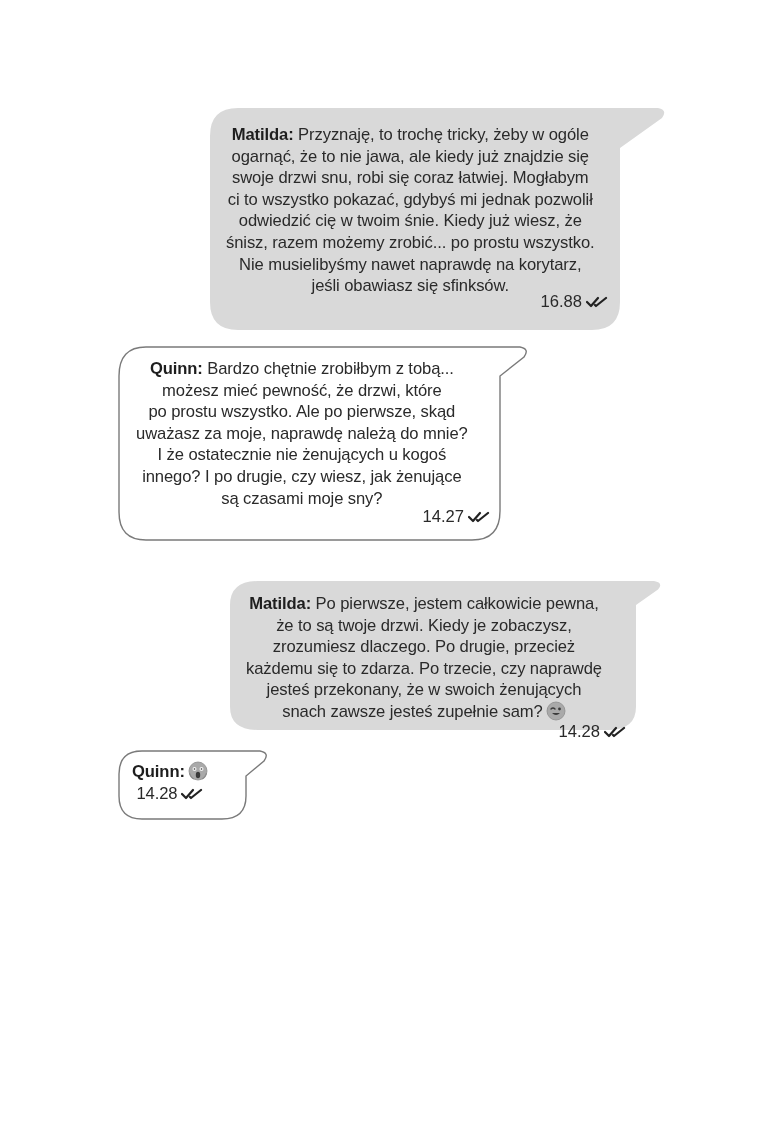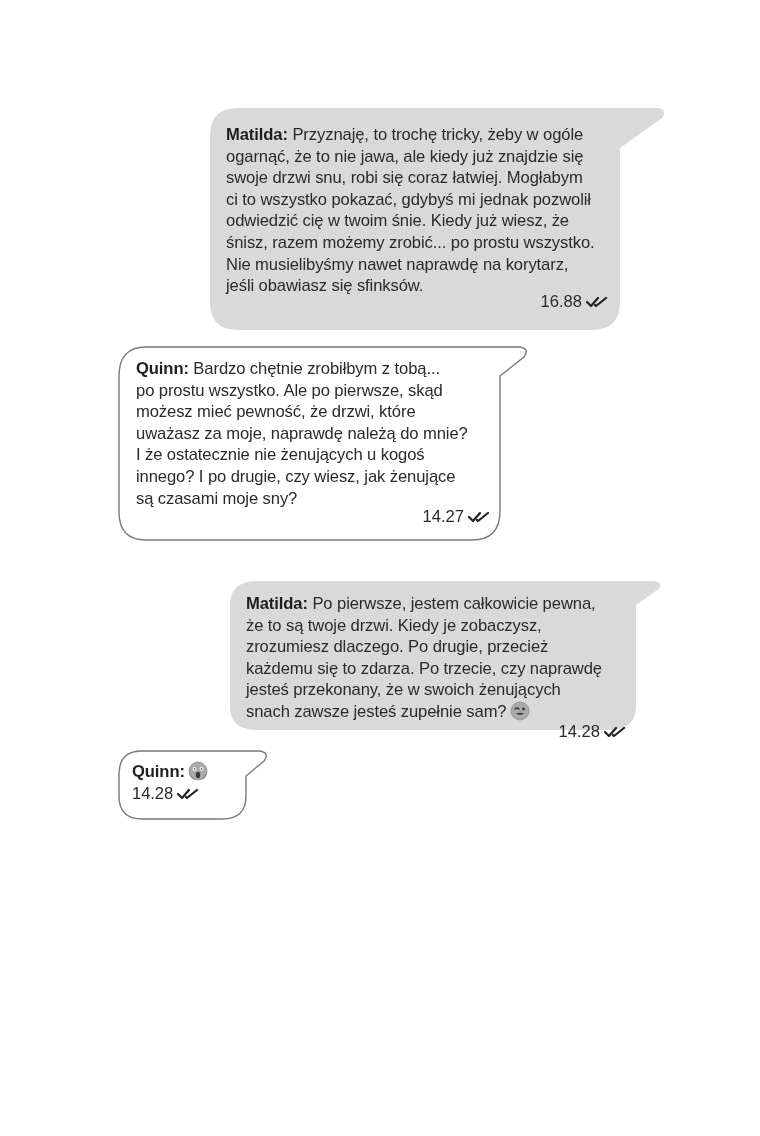--- a/index.html
+++ b/index.html
@@ -24,20 +24,21 @@
       top: 0;
       width: 100%;
       height: 100%;
       overflow: visible;
     }
     .bubble-content {
       position: relative;
       font-size: 16.6px;
       line-height: 21.6px;
       letter-spacing: -0.1px;
+      text-align: center;
     }
     .bubble-content .line {
       display: block;
       white-space: nowrap;
     }
     .sender {
       font-weight: bold;
       color: #1e1e1e;
     }
     .meta {
@@ -85,22 +86,22 @@
       </svg>
   </div>
 </div>
 
 <div class="bubble-wrap" style="left:118px; top:346px; width:412px; height:195px;">
   <svg class="bubble-shape" viewBox="0 0 412 195" preserveAspectRatio="none">
     <path d="M28,1 L402,1 Q412,3 406,11 L382,30 L382,165 Q382,194 354,194 L28,194 Q1,194 1,166 L1,30 Q1,1 28,1 Z" fill="#ffffff" stroke="#7a7a7a" stroke-width="1.4"></path>
   </svg>
   <div class="bubble-content" style="position:absolute; left:18px; top:12px;">
     <span class="line"><span class="sender">Quinn:</span><span> Bardzo chętnie zrobiłbym z tobą...</span></span>
+    <span class="line">możesz mieć pewność, że drzwi, które</span>
     <span class="line">po prostu wszystko. Ale po pierwsze, skąd</span>
-    <span class="line">możesz mieć pewność, że drzwi, które</span>
     <span class="line">uważasz za moje, naprawdę należą do mnie?</span>
     <span class="line">I że ostatecznie nie żenujących u kogoś</span>
     <span class="line">innego? I po drugie, czy wiesz, jak żenujące</span>
     <span class="line">są czasami moje sny?</span>
   </div>
   <div class="meta" style="position:absolute; right:40px; top:160px;">
     <span>14.27</span><svg class="check-icon" viewBox="0 0 22 12">
         <path d="M1,6 L5,10 L12,2 M9,9 L10,10 L20,2" fill="none" stroke="#222" stroke-width="2.2" stroke-linecap="round" stroke-linejoin="round"></path>
       </svg>
   </div>

